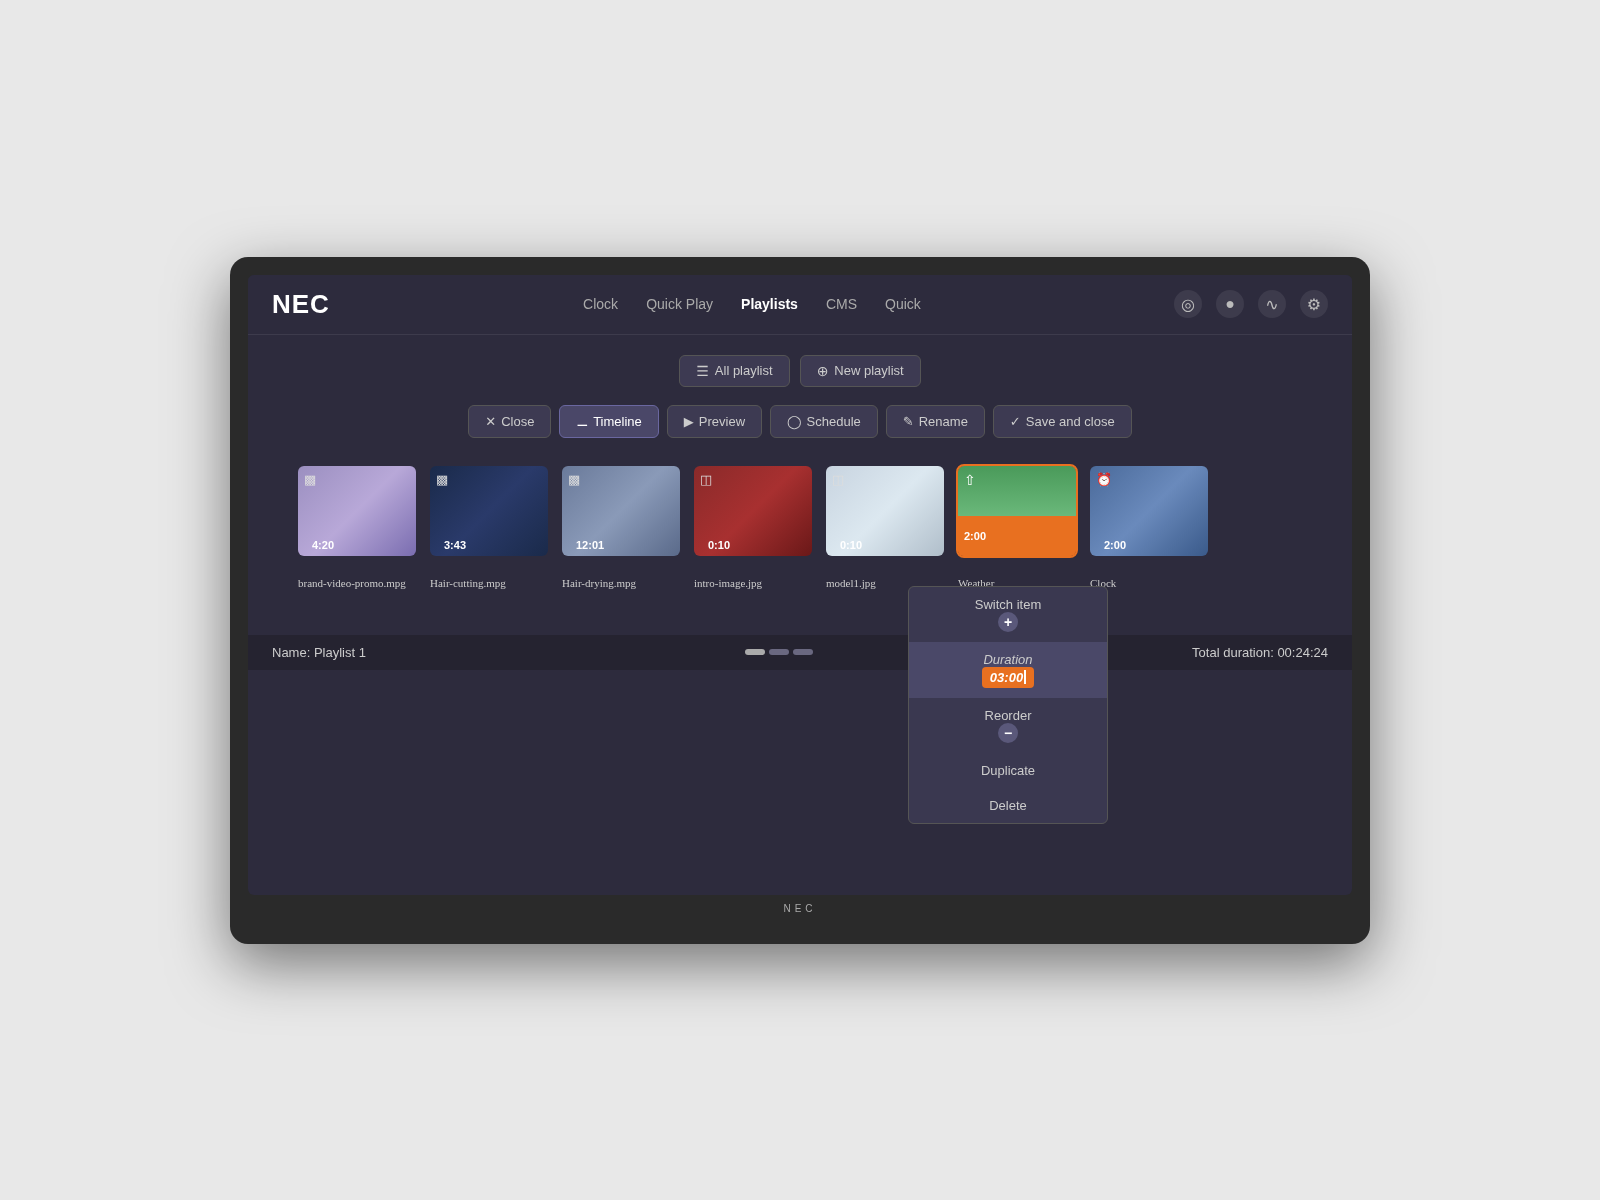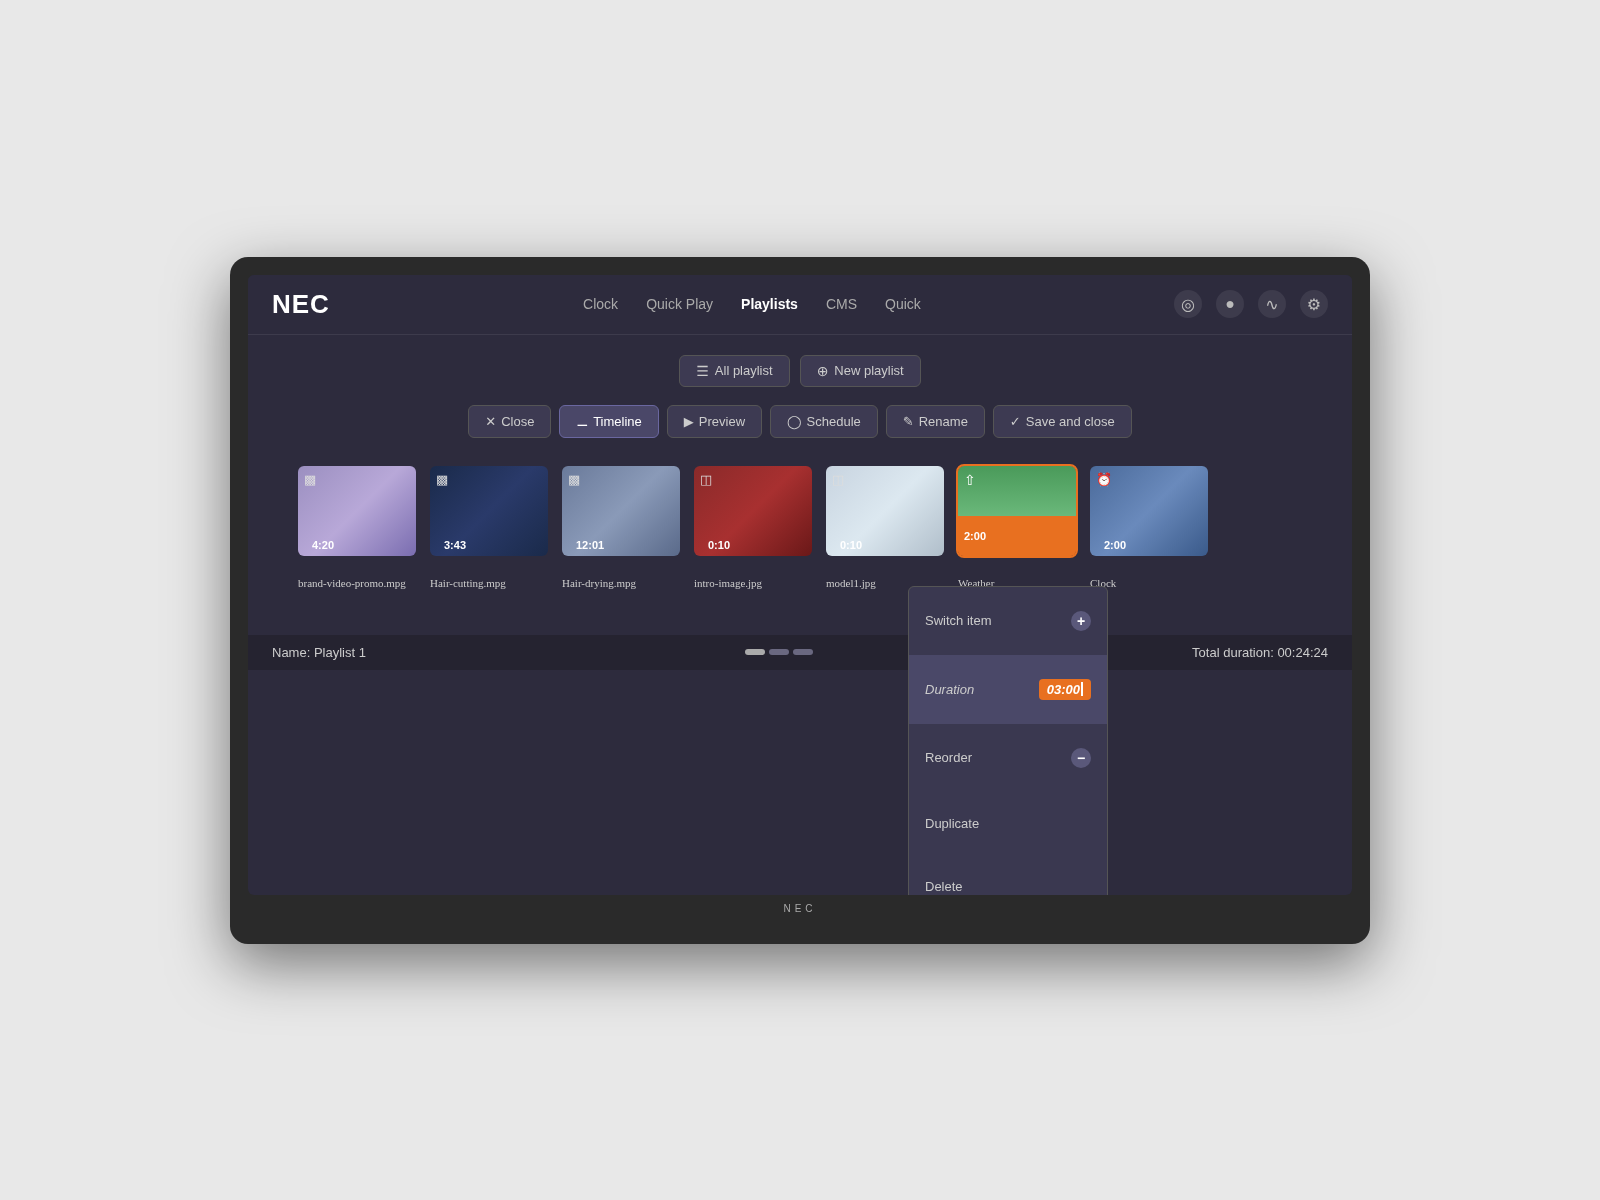--- a/index.html
+++ b/index.html
@@ -197,27 +197,28 @@
       top: 120px;
       left: 620px;
       background: #3a3850;
       border: 1px solid #555;
       border-radius: 6px;
       width: 200px;
       z-index: 100;
       overflow: visible;
     }
     .context-menu-item {
-      padding: 24px 16px;
+      padding: 10px 16px;
       font-size: 13px;
       color: #ccc;
       cursor: pointer;
       display: flex;
       align-items: center;
       justify-content: space-between;
+      flex-direction: column;
     }
     .context-menu-item.active {
       background: #4a4868;
       font-style: italic;
     }
     .duration-input-group {
       display: flex;
       align-items: flex-start;
       gap: 6px;
     }

